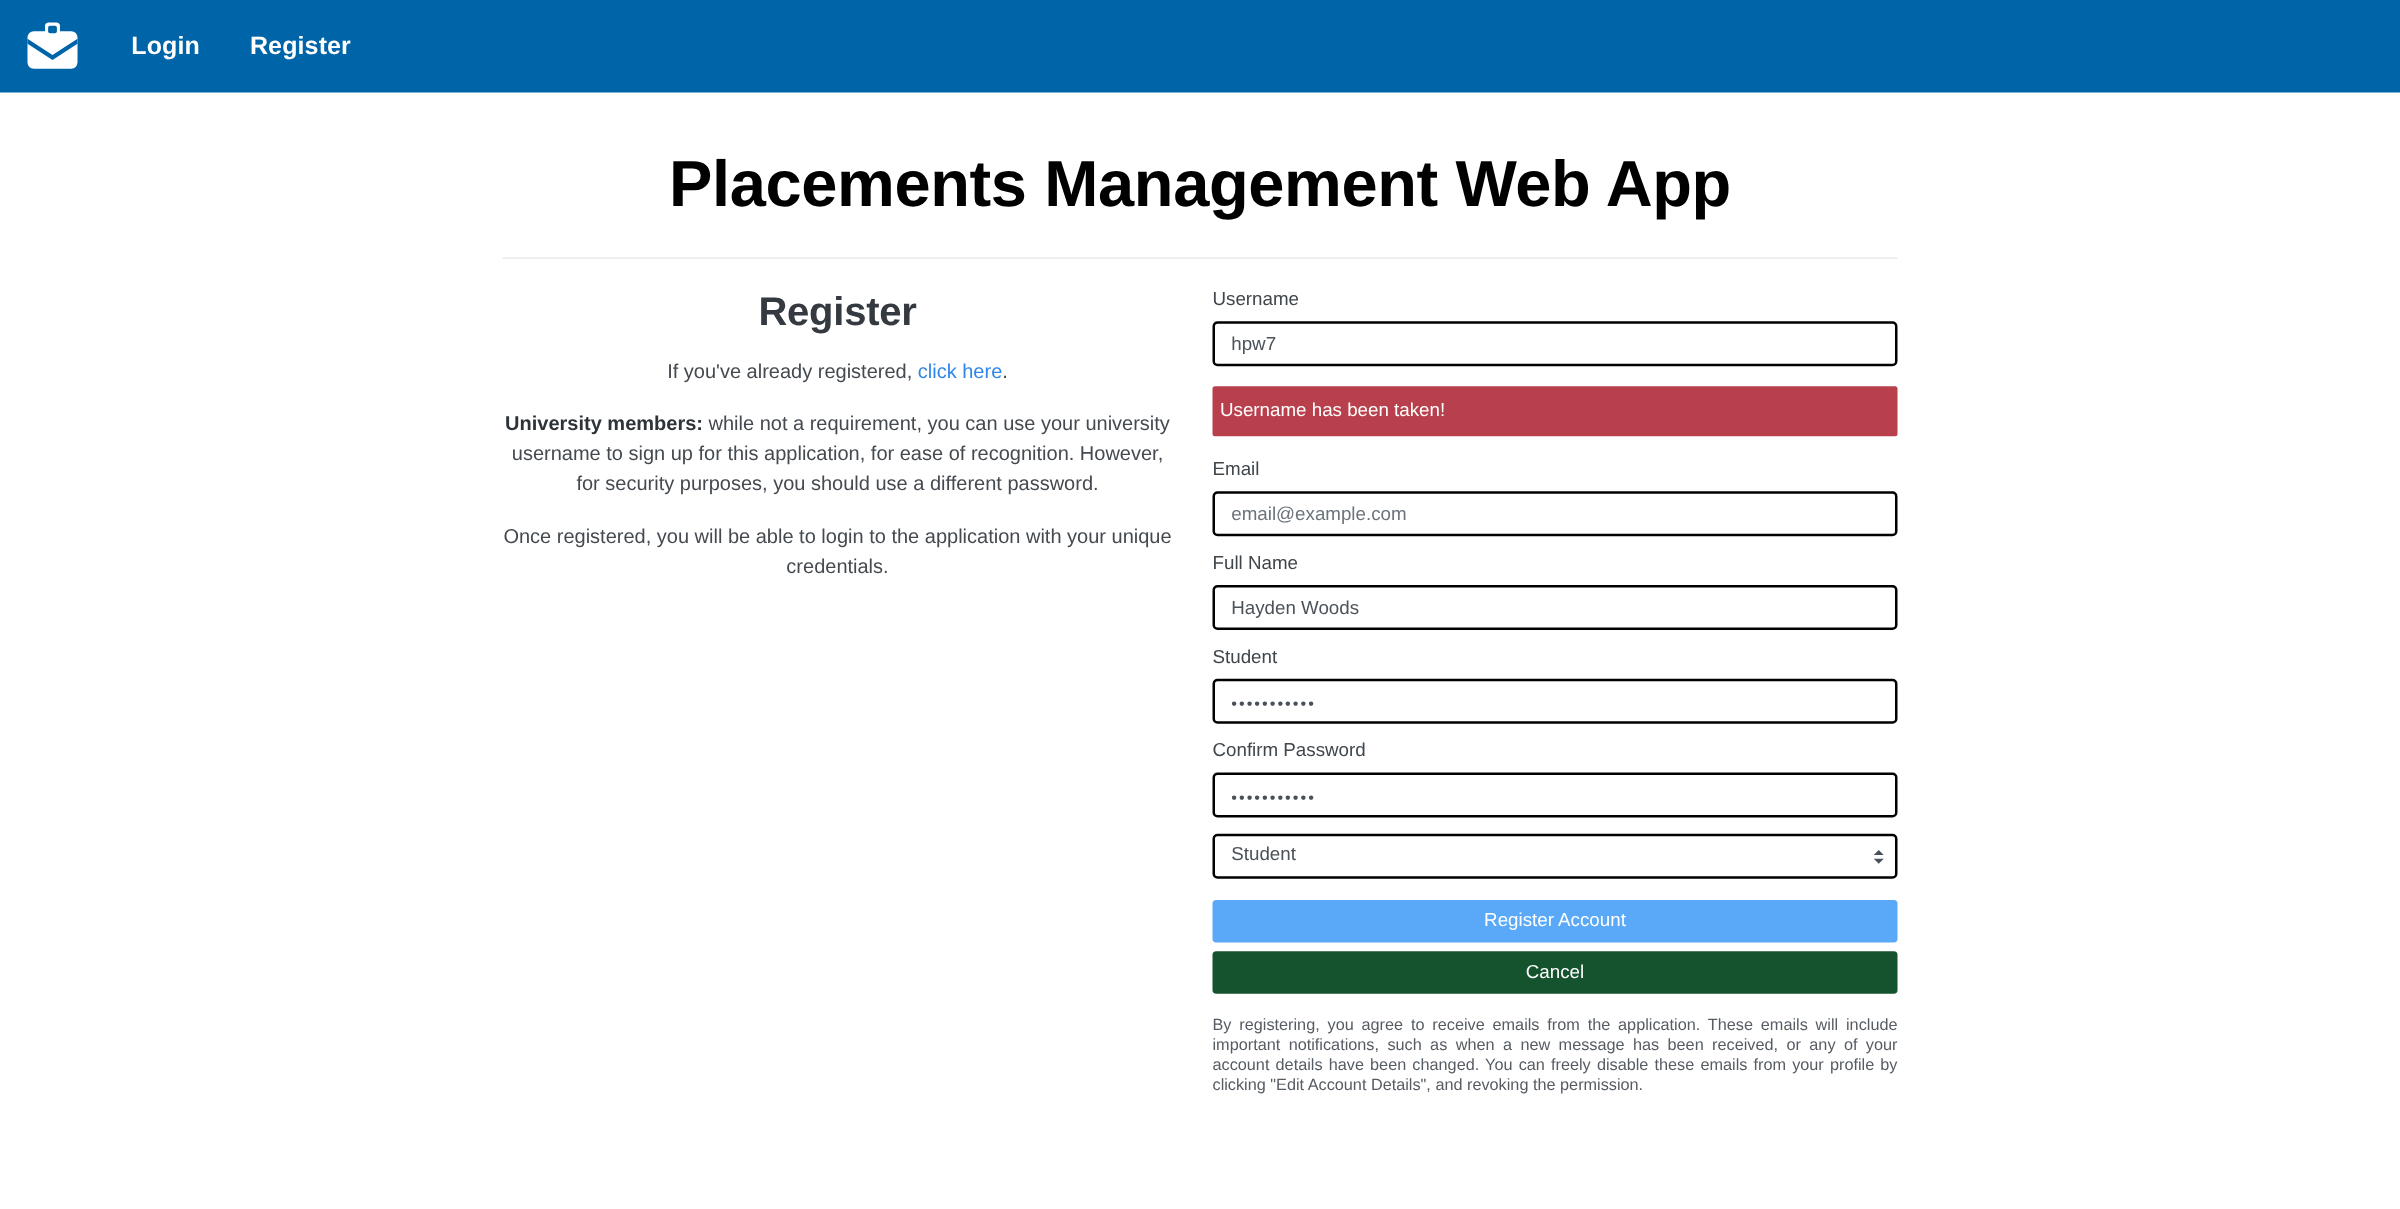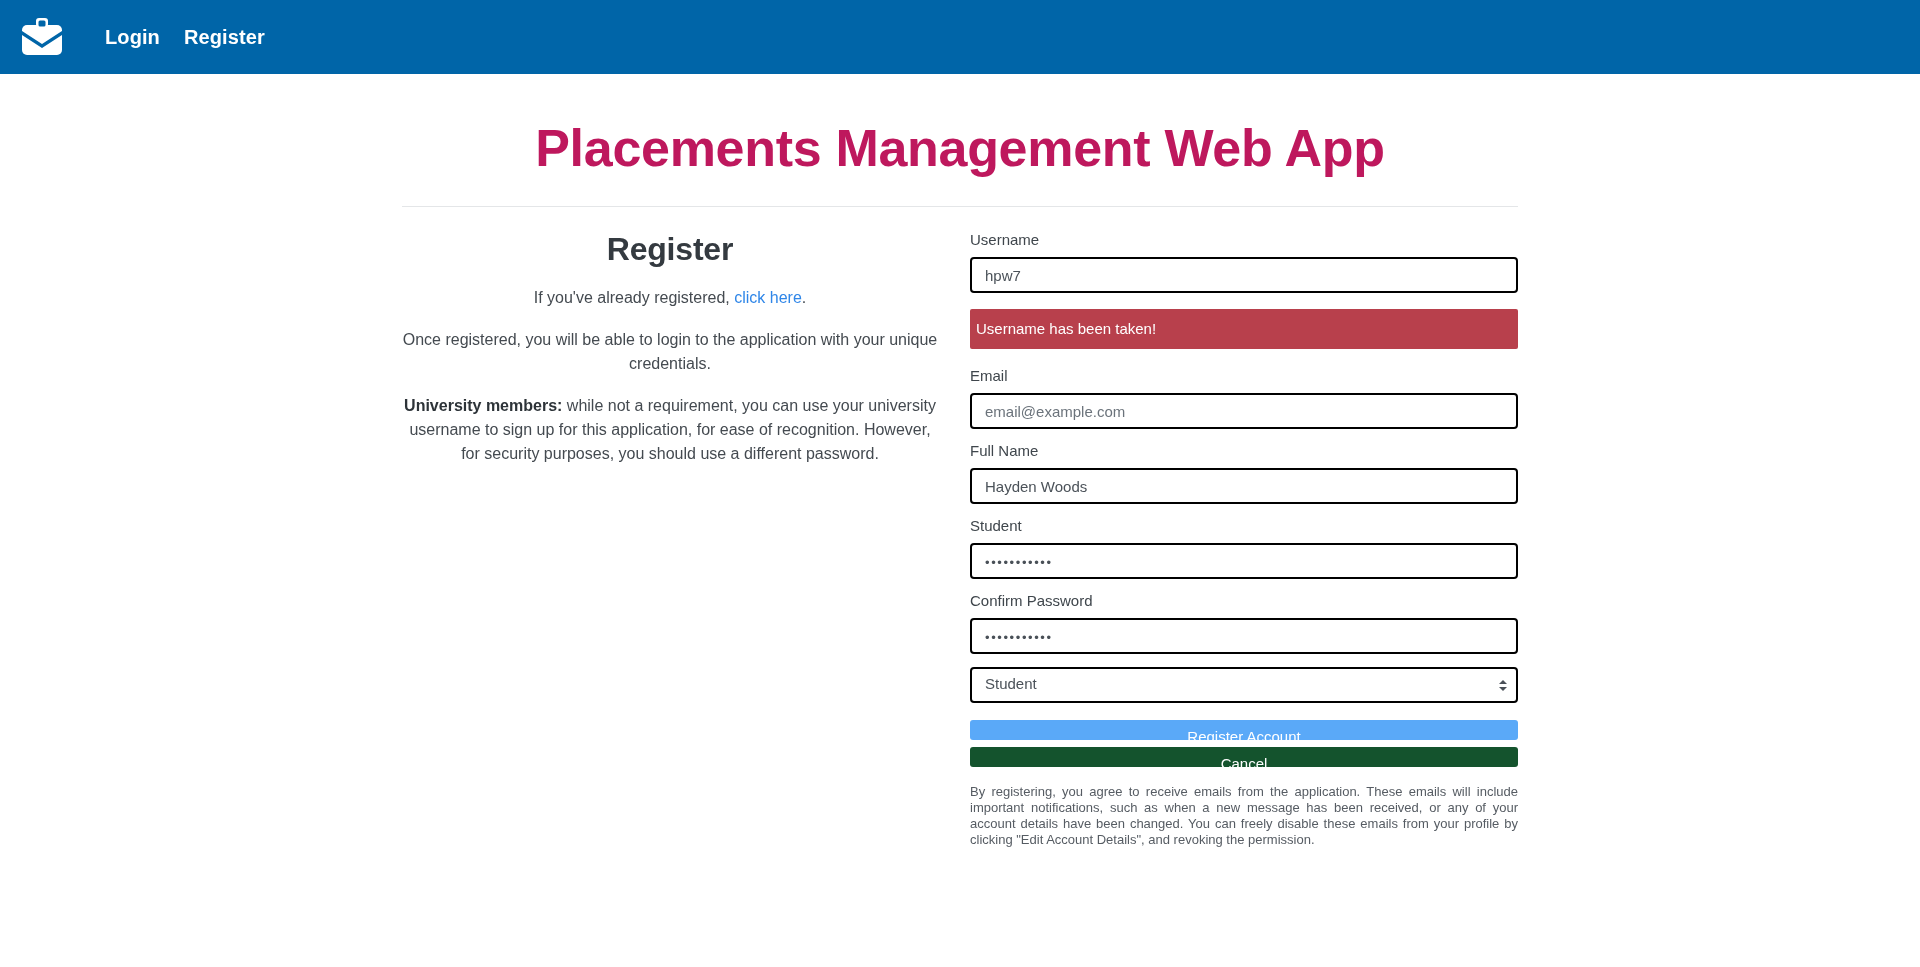--- a/index.html
+++ b/index.html
@@ -27,38 +27,38 @@
     height: 52px;
     display: flex;
     align-items: center;
     justify-content: center;
     flex: none;
   }
   .brand-logo svg { display: block; }
   .nav-links {
     display: flex;
     align-items: center;
-    gap: 24px;
+    gap: 40px;
     margin-left: 37px;
   }
   .nav-link {
     color: #ffffff;
     font-size: 20px;
     font-weight: bold;
     text-decoration: none;
     letter-spacing: 0.1px;
     cursor: pointer;
   }
 
   
   .page-title {
     text-align: center;
     font-size: 52px;
     font-weight: bold;
-    color: #be185d;
+    color: #000000;
     margin: 44px 0 0 0;
     letter-spacing: -0.3px;
     font-stretch: condensed;
   }
 
   
   .container {
     width: 1116px;
     margin: 0 auto;
     padding-top: 28px;
@@ -169,21 +169,21 @@
     width: 0; height: 0;
     border-left: 4px solid transparent;
     border-right: 4px solid transparent;
   }
   .select-arrow .up { border-bottom: 4px solid #4a5058; }
   .select-arrow .down { border-top: 4px solid #4a5058; }
 
   .btn {
     display: block;
     width: 100%;
-    height: 20px;
+    height: 34px;
     border: none;
     border-radius: 3px;
     color: #ffffff;
     font-size: 15px;
     font-family: "Liberation Sans", sans-serif;
     cursor: pointer;
     line-height: 34px;
     padding: 0;
     text-align: center;
   }
@@ -222,23 +222,23 @@
   <hr class="hr-top">
 
   <div class="row">
 
     <div class="col-left">
       <h2 class="section-head">Register</h2>
 
 
       <p class="lead-text"><span>If you've already registered, </span><a class="inline-link" href="#">click here</a><span>.</span></p>
 
+      <p class="lead-text"><span class="strong-lead">University members:</span><span> while not a requirement, you can use your university username to sign up for this application, for ease of recognition. However, for security purposes, you should use a different password.</span></p>
+
       <p class="lead-text">Once registered, you will be able to login to the application with your unique credentials.</p>
-
-      <p class="lead-text"><span class="strong-lead">University members:</span><span> while not a requirement, you can use your university username to sign up for this application, for ease of recognition. However, for security purposes, you should use a different password.</span></p>
     </div>
 
     <div class="col-right">
 
       <div class="form-group">
         <label class="form-label">Username</label>
         <input class="form-control" type="text" value="hpw7" style="">
       </div>
 
       <div class="alert-danger">Username has been taken!</div>

